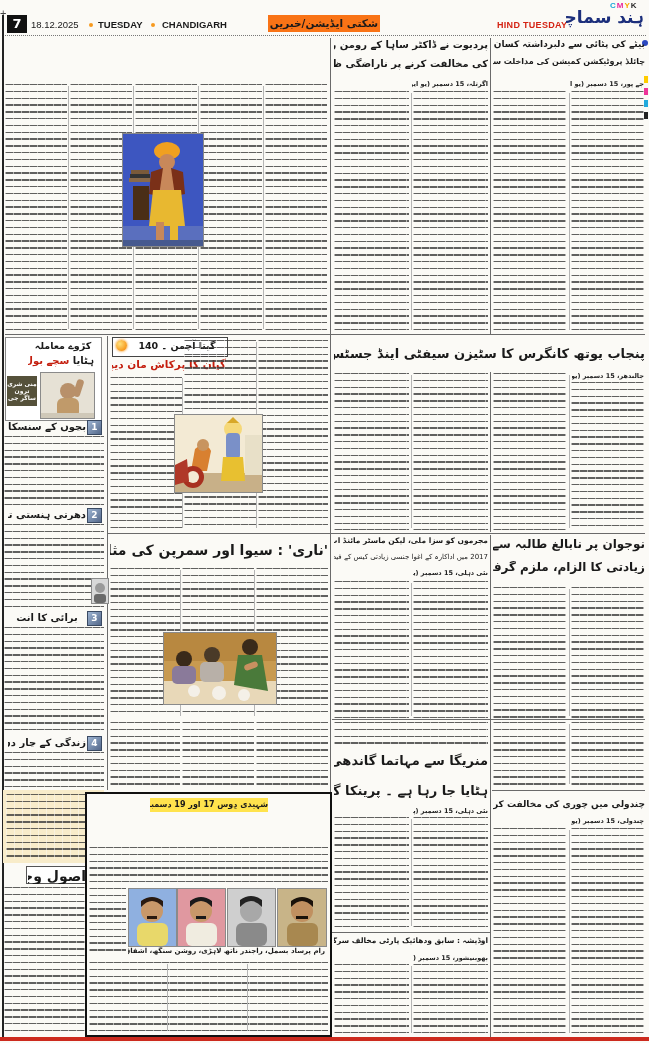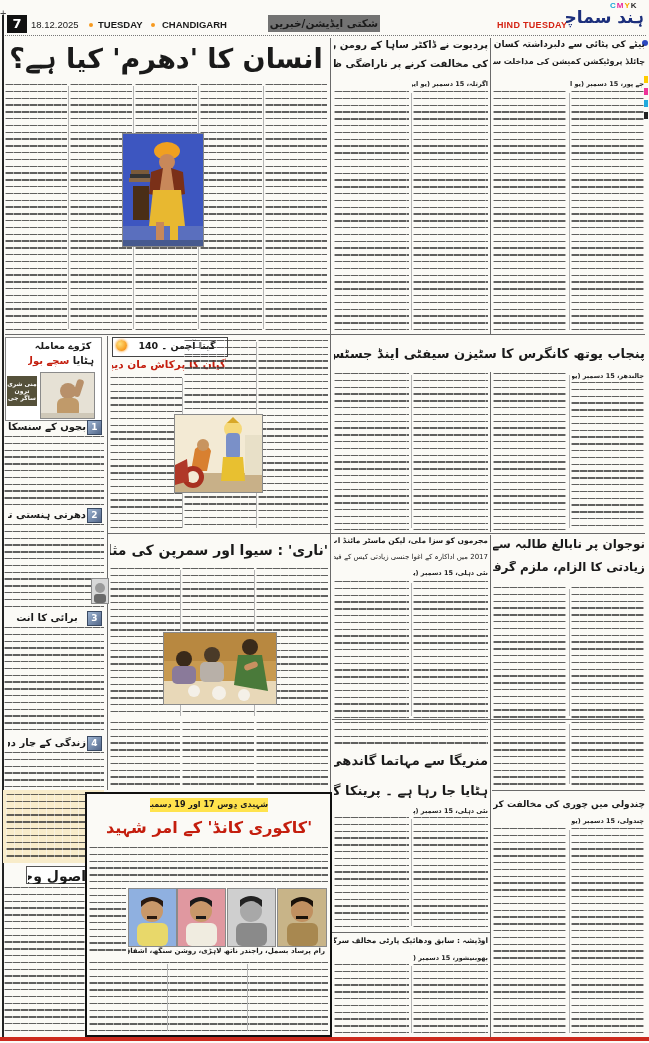--- a/index.html
+++ b/index.html
@@ -40,40 +40,39 @@
   <div class="regmark" style="left:644px;top:88px;background:#ee3399;"></div>
   <div class="regmark" style="left:644px;top:100px;background:#22aadd;"></div>
   <div class="regmark" style="left:644px;top:112px;background:#222222;"></div>
 
   <div class="abs" style="left:7px;top:15px;width:20px;height:18px;background:#111;color:#fff;font-weight:bold;font-size:13px;text-align:center;line-height:18px;" class2="lat">7</div>
   <div class="abs lat" style="left:31px;top:19px;font-size:9.5px;font-weight:normal;">18.12.2025</div>
   <div class="dot" style="left:89px;top:23px;"></div>
   <div class="abs lat" style="left:98px;top:19px;font-size:9.5px;font-weight:bold;">TUESDAY</div>
   <div class="dot" style="left:151px;top:23px;"></div>
   <div class="abs lat" style="left:162px;top:19px;font-size:9.5px;font-weight:bold;">CHANDIGARH</div>
-  <div class="abs rtl" style="left:268px;top:15px;width:112px;height:17px;background:#737373;font-size:10.5px;font-weight:bold;text-align:center;line-height:17px;white-space:nowrap;overflow:hidden;">شکتی ایڈیشن/خبریں</div>
+  <div class="abs rtl" style="left:268px;top:15px;width:112px;height:17px;background:#f97316;font-size:10.5px;font-weight:bold;text-align:center;line-height:17px;white-space:nowrap;overflow:hidden;">شکتی ایڈیشن/خبریں</div>
   <div class="abs lat" style="left:497px;top:20px;font-size:9px;font-weight:bold;color:#d42313;letter-spacing:.3px;">HIND TUESDAY</div>
   <div class="abs rtl" style="left:566px;top:7px;width:78px;height:26px;font-size:17px;font-weight:bold;color:#1c2f7c;text-align:right;white-space:nowrap;overflow:hidden;">ہند سماچار</div>
   <div class="abs" style="left:5px;top:35px;width:641px;border-top:1px dotted #777;"></div>
 
   <div class="abs" style="left:2px;top:15px;width:2px;height:1022px;background:#222;"></div>
   <div class="abs" style="left:0px;top:1037px;width:649px;height:4px;background:#cc2a1e;"></div>
 
   <div class="rv" style="left:330px;top:38px;height:999px;"></div>
   <div class="rv" style="left:490px;top:38px;height:297px;"></div>
   <div class="rv" style="left:490px;top:372px;height:160px;"></div>
   <div class="rv" style="left:490px;top:535px;height:502px;"></div>
   <div class="rv" style="left:107px;top:336px;height:454px;"></div>
   <div class="rh" style="left:5px;top:334px;width:640px;"></div>
   <div class="rh" style="left:108px;top:533px;width:537px;"></div>
   <div class="rh" style="left:332px;top:719px;width:313px;"></div>
   <div class="rh" style="left:492px;top:790px;width:153px;"></div>
   <div class="rh" style="left:332px;top:932px;width:158px;"></div>
 
-  <div class="abs rtl hl" style="left:5px;top:37px;width:322px;height:44px;font-size:27px;line-height:44px;">انسان کا 'دھرم' کیا ہے؟</div>
   <div class="tx" style="left:5px;top:84px;width:62px;height:247px;"></div>
   <div class="tx" style="left:70px;top:84px;width:62px;height:247px;"></div>
   <div class="tx" style="left:135px;top:84px;width:62px;height:247px;"></div>
   <div class="tx" style="left:200px;top:84px;width:62px;height:247px;"></div>
   <div class="tx" style="left:265px;top:84px;width:62px;height:247px;"></div>
   <div class="rvl" style="left:68px;top:86px;height:243px;"></div>
   <div class="rvl" style="left:133px;top:86px;height:243px;"></div>
   <div class="rvl" style="left:198px;top:86px;height:243px;"></div>
   <div class="rvl" style="left:263px;top:86px;height:243px;"></div>
 
@@ -254,21 +253,20 @@
       <path d="M74 22 L98 22 L104 58 L70 52 Z" fill="#4a7a3a"></path>
       <rect x="80" y="30" width="14" height="6" rx="3" fill="#c89060" transform="rotate(-20 87 33)"></rect>
       <circle cx="30" cy="58" r="6" fill="#f4f0e8"></circle>
       <circle cx="55" cy="60" r="7" fill="#f4f0e8"></circle>
       <circle cx="80" cy="62" r="6" fill="#f4f0e8"></circle>
     </svg>
   </div>
 
   <div class="abs" style="left:85px;top:792px;width:247px;height:245px;border:2px solid #111;background:#fbfaf6;box-sizing:border-box;"></div>
   <div class="abs rtl hl" style="left:150px;top:798px;width:118px;height:14px;background:#ffe34d;font-size:8px;line-height:14px;">شہیدی دِوس 17 اور 19 دسمبر پر خاص</div>
-  <div class="abs rtl hl" style="left:103px;top:815px;width:212px;height:26px;font-size:16px;line-height:26px;color:#c41e0e;">'کاکوری کانڈ' کے امر شہید</div>
   <div class="tx" style="left:89px;top:847px;width:239px;height:38px;"></div>
   <div class="tx" style="left:89px;top:888px;width:37px;height:68px;"></div>
 
   <div class="photo" style="left:128px;top:888px;width:47px;height:57px;">
     <svg width="47" height="57" xmlns="http://www.w3.org/2000/svg">
       <rect width="47" height="57" fill="#8fb0e0"></rect>
       <circle cx="23" cy="22" r="11" fill="#c8986a"></circle>
       <path d="M12 18 Q23 6 34 18 L34 12 Q23 4 12 12 Z" fill="#2a1a10"></path>
       <rect x="8" y="34" width="31" height="23" rx="6" fill="#e8d86a"></rect>
       <rect x="18" y="27" width="10" height="3" fill="#2a1a10"></rect>

